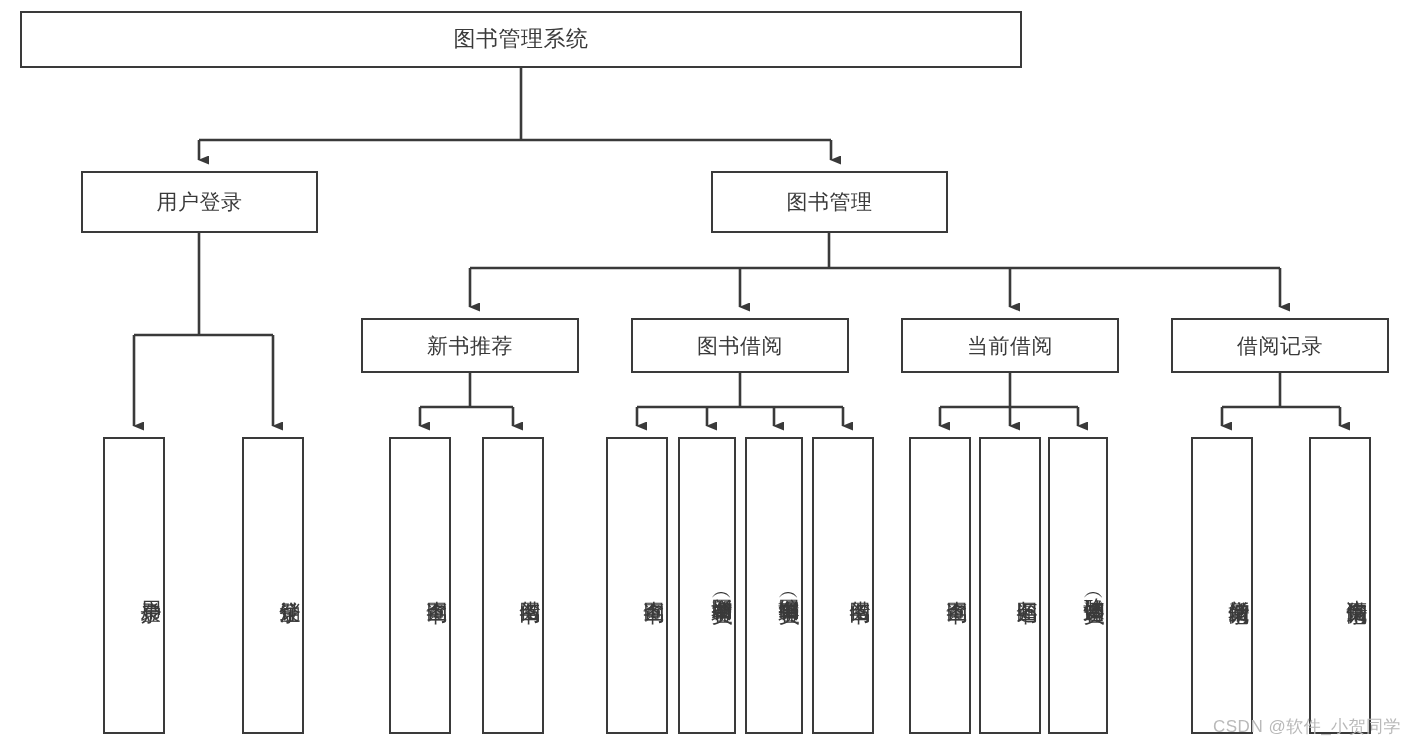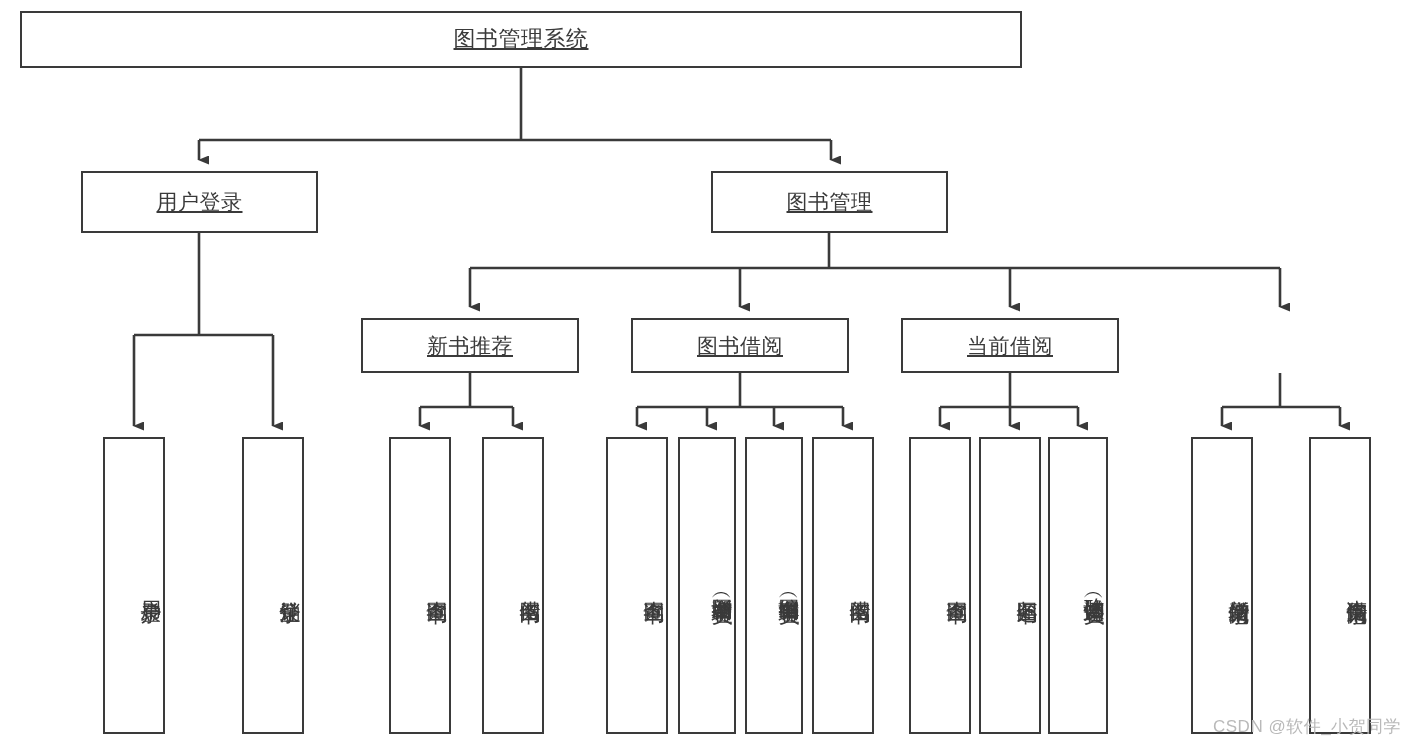--- a/index.html
+++ b/index.html
@@ -33,21 +33,20 @@
     display: flex;
     align-items: center;
     justify-content: center;
     text-align: center;
     z-index: 2;
   }
   .node.h {
     font-size: 21px;
     line-height: 1.2;
     letter-spacing: 0.5px;
-    text-decoration: underline;
   }
   .node.root {
     font-size: 22px;
   }
   .node.v {
     font-size: 21px;
     writing-mode: vertical-rl;
     text-orientation: upright;
     line-height: 1.15;
     letter-spacing: 1px;
@@ -138,20 +137,23 @@
 
   <div class="node h" style="left:711px; top:171px; width:237px; height:62px;">
     <span>图书管理</span>
   </div>
   <div class="node h" style="left:901px; top:318px; width:218px; height:55px;">
     <span>当前借阅</span>
   </div>
   <div class="node h" style="left:631px; top:318px; width:218px; height:55px;">
     <span>图书借阅</span>
   </div>
+  <div class="node h" style="left:1171px; top:318px; width:218px; height:55px;">
+    <span>借阅记录</span>
+  </div>
 
   <div class="node v" style="left:103px; top:437px; width:62px; height:297px;">
     <span class="vtext">用户登录</span>
   </div>
   <div class="node v" style="left:242px; top:437px; width:62px; height:297px;">
     <span class="vtext">注销登录</span>
   </div>
 
   <div class="node v" style="left:389px; top:437px; width:62px; height:297px;">
     <span class="vtext">查询图书</span>

